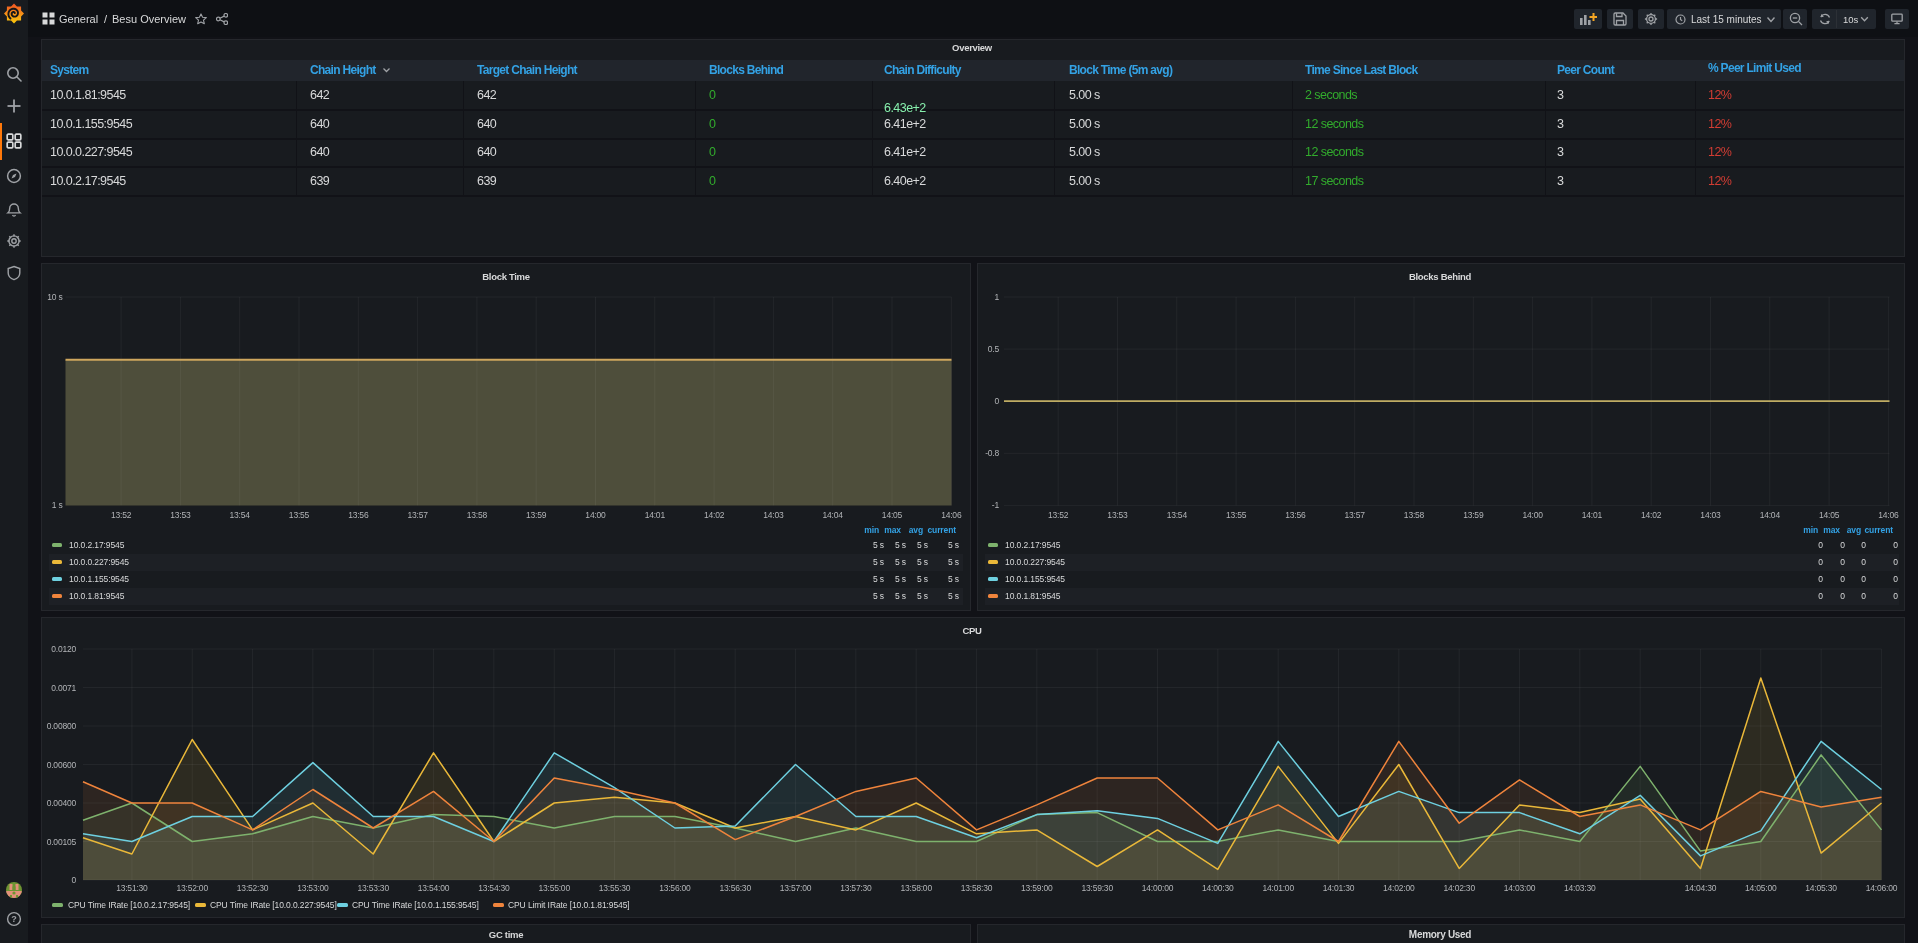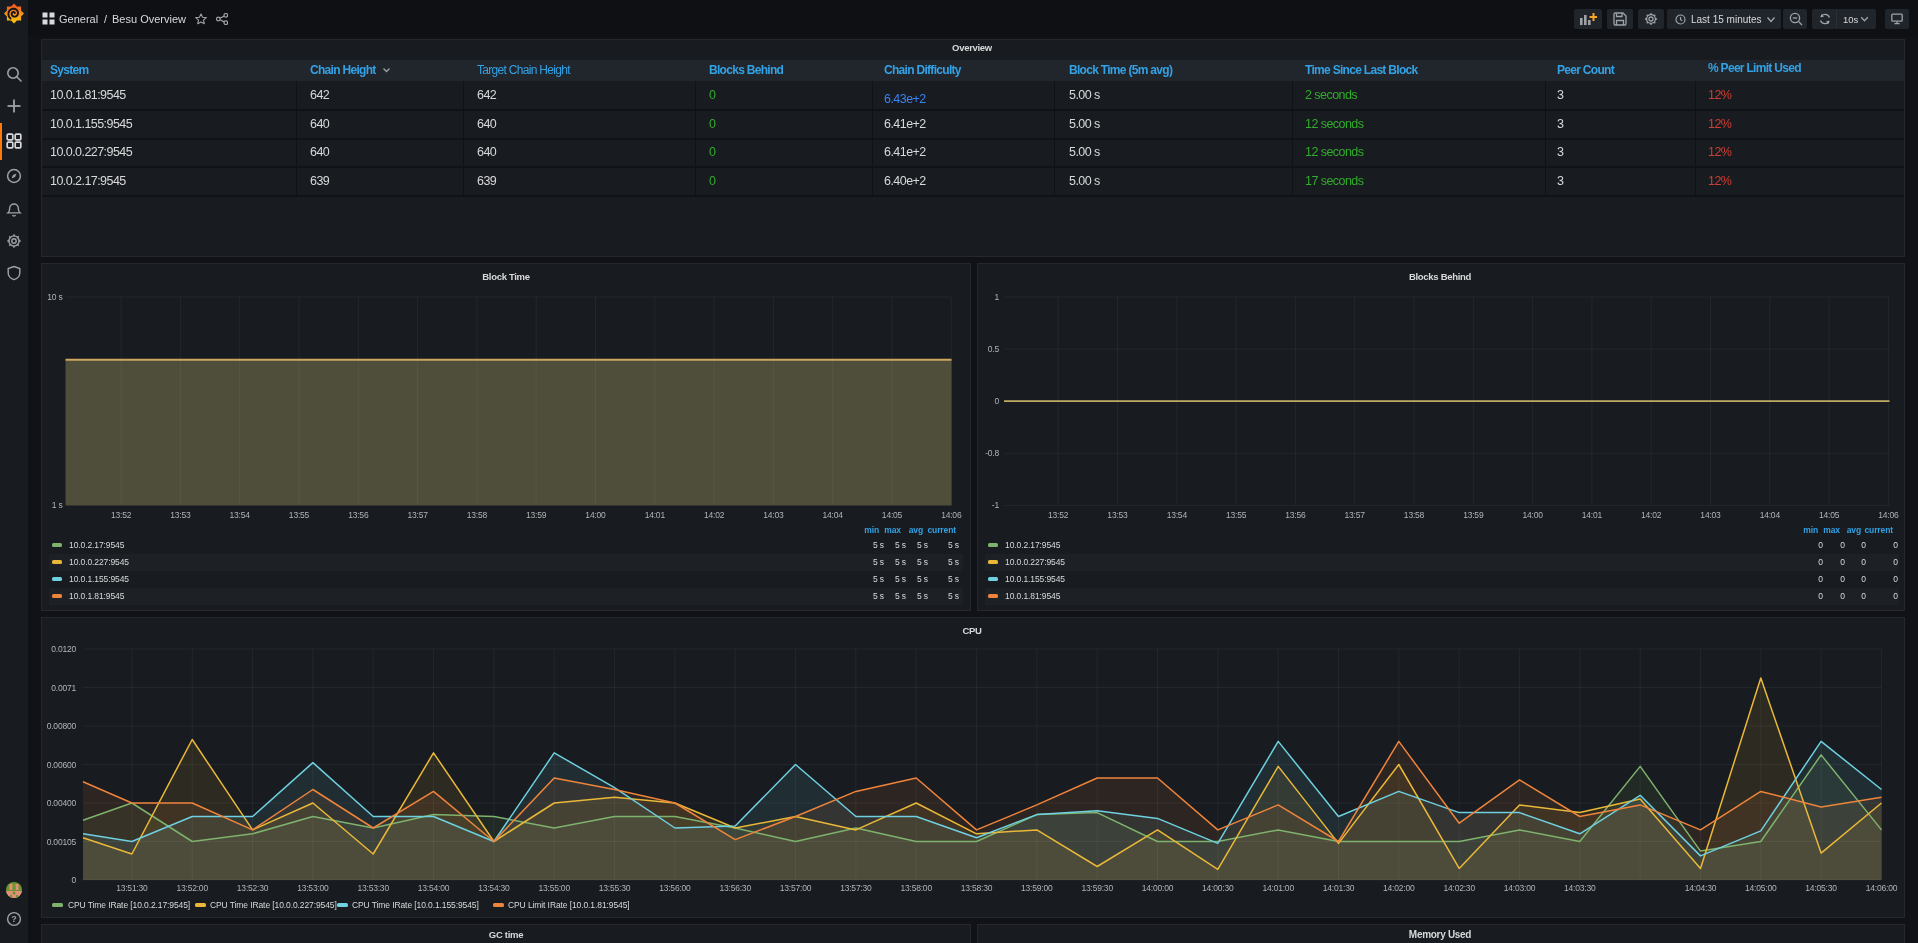--- a/index.html
+++ b/index.html
@@ -168,21 +168,21 @@
 <svg class="abs" style="left:1891px;top:13px" width="12" height="12" viewBox="0 0 12 12">
     <rect x="0.8" y="1.2" width="10.4" height="7" rx="0.8" fill="none" stroke="#9fa2a6" stroke-width="1.3"></rect>
     <line x1="6" y1="8.4" x2="6" y2="10" stroke="#9fa2a6" stroke-width="1.3"></line>
     <line x1="3.4" y1="10.6" x2="8.6" y2="10.6" stroke="#9fa2a6" stroke-width="1.3"></line>
   </svg>
 <div class="panel" style="left:41px;top:39px;width:1864px;height:218px"></div>
 <div class="t cvc" style="left:972px;top:47px;font-size:9.5px;font-weight:700;letter-spacing:-0.3px;color:#d8d9da">Overview</div>
 <div class="abs" style="left:42px;top:59.5px;width:1862px;height:21px;background:#21252c"></div>
 <div class="t vc" style="left:50px;top:70px;font-size:12px;letter-spacing:-0.7px;font-weight:700;color:#33a2e5">System</div>
 <div class="t vc" style="left:310px;top:70px;font-size:12px;letter-spacing:-0.7px;font-weight:700;color:#33a2e5">Chain Height</div>
-<div class="t vc" style="left:477px;top:70px;font-size:12px;letter-spacing:-0.7px;font-weight:400;color:#33a2e5">Target Chain Height</div>
+<div class="t vc" style="left:477px;top:70px;font-size:12px;letter-spacing:-0.7px;font-weight:700;color:#33a2e5">Target Chain Height</div>
 <div class="t vc" style="left:709px;top:70px;font-size:12px;letter-spacing:-0.7px;font-weight:700;color:#33a2e5">Blocks Behind</div>
 <div class="t vc" style="left:884px;top:70px;font-size:12px;letter-spacing:-0.7px;font-weight:700;color:#33a2e5">Chain Difficulty</div>
 <div class="t vc" style="left:1069px;top:70px;font-size:12px;letter-spacing:-0.7px;font-weight:700;color:#33a2e5">Block Time (5m avg)</div>
 <div class="t vc" style="left:1305px;top:70px;font-size:12px;letter-spacing:-0.7px;font-weight:700;color:#33a2e5">Time Since Last Block</div>
 <div class="t vc" style="left:1557px;top:70px;font-size:12px;letter-spacing:-0.7px;font-weight:700;color:#33a2e5">Peer Count</div>
 <div class="t vc" style="left:1708px;top:68px;font-size:12px;letter-spacing:-0.7px;font-weight:700;color:#33a2e5">% Peer Limit Used</div>
 <svg class="abs" style="left:382px;top:67px" width="9" height="7" viewBox="0 0 9 7">
     <path d="M1.5 1.5 L4.5 4.5 L7.5 1.5" fill="none" stroke="#9fa2a6" stroke-width="1.3"></path>
   </svg>
 <div class="abs" style="left:42px;top:108.8px;width:1862px;height:2px;background:#111217"></div>
@@ -194,21 +194,21 @@
 <div class="abs" style="left:695px;top:80.5px;width:1px;height:115px;background:#111217"></div>
 <div class="abs" style="left:872px;top:80.5px;width:1px;height:115px;background:#111217"></div>
 <div class="abs" style="left:1054px;top:80.5px;width:1px;height:115px;background:#111217"></div>
 <div class="abs" style="left:1292px;top:80.5px;width:1px;height:115px;background:#111217"></div>
 <div class="abs" style="left:1545px;top:80.5px;width:1px;height:115px;background:#111217"></div>
 <div class="abs" style="left:1695px;top:80.5px;width:1px;height:115px;background:#111217"></div>
 <div class="t vc" style="left:50px;top:94.8px;font-size:12.5px;letter-spacing:-0.55px;color:#d8d9da">10.0.1.81:9545</div>
 <div class="t vc" style="left:310px;top:94.8px;font-size:12.5px;letter-spacing:-0.55px;color:#d8d9da">642</div>
 <div class="t vc" style="left:477px;top:94.8px;font-size:12.5px;letter-spacing:-0.55px;color:#d8d9da">642</div>
 <div class="t vc" style="left:709px;top:94.8px;font-size:12.5px;letter-spacing:-0.55px;color:#32ac2d">0</div>
-<div class="t vc" style="left:884px;top:99px;font-size:12.5px;letter-spacing:-0.55px;color:#3b82f6">6.43e+2</div>
+<div class="t vc" style="left:884px;top:108px;font-size:12.5px;letter-spacing:-0.55px;color:#86efac">6.43e+2</div>
 <div class="t vc" style="left:1069px;top:94.8px;font-size:12.5px;letter-spacing:-0.55px;color:#d8d9da">5.00 s</div>
 <div class="t vc" style="left:1305px;top:94.8px;font-size:12.5px;letter-spacing:-0.55px;color:#32ac2d">2 seconds</div>
 <div class="t vc" style="left:1557px;top:94.8px;font-size:12.5px;letter-spacing:-0.55px;color:#d8d9da">3</div>
 <div class="t vc" style="left:1708px;top:94.8px;font-size:12.5px;letter-spacing:-0.55px;color:#d23d33">12%</div>
 <div class="t vc" style="left:50px;top:123.5px;font-size:12.5px;letter-spacing:-0.55px;color:#d8d9da">10.0.1.155:9545</div>
 <div class="t vc" style="left:310px;top:123.5px;font-size:12.5px;letter-spacing:-0.55px;color:#d8d9da">640</div>
 <div class="t vc" style="left:477px;top:123.5px;font-size:12.5px;letter-spacing:-0.55px;color:#d8d9da">640</div>
 <div class="t vc" style="left:709px;top:123.5px;font-size:12.5px;letter-spacing:-0.55px;color:#32ac2d">0</div>
 <div class="t vc" style="left:884px;top:123.5px;font-size:12.5px;letter-spacing:-0.55px;color:#d8d9da">6.41e+2</div>
 <div class="t vc" style="left:1069px;top:123.5px;font-size:12.5px;letter-spacing:-0.55px;color:#d8d9da">5.00 s</div>

